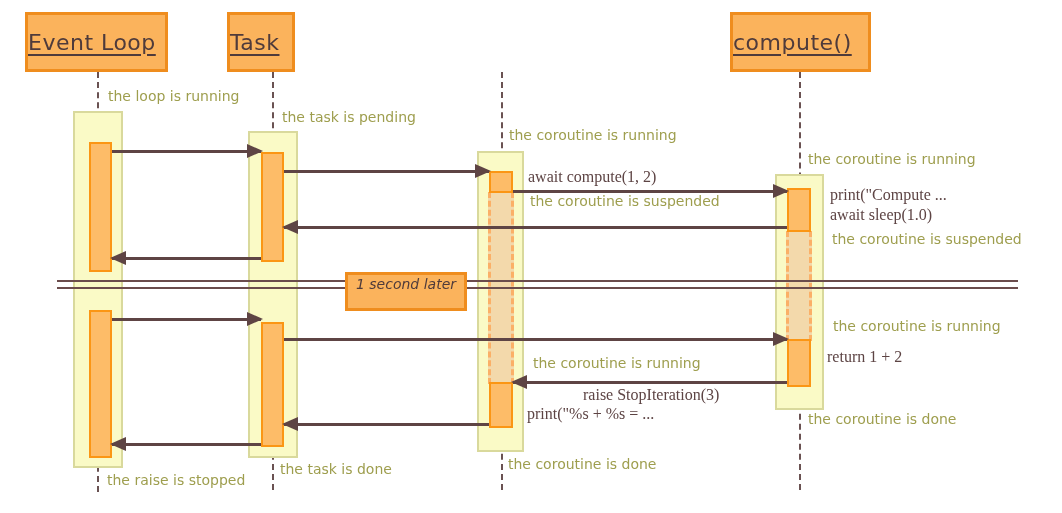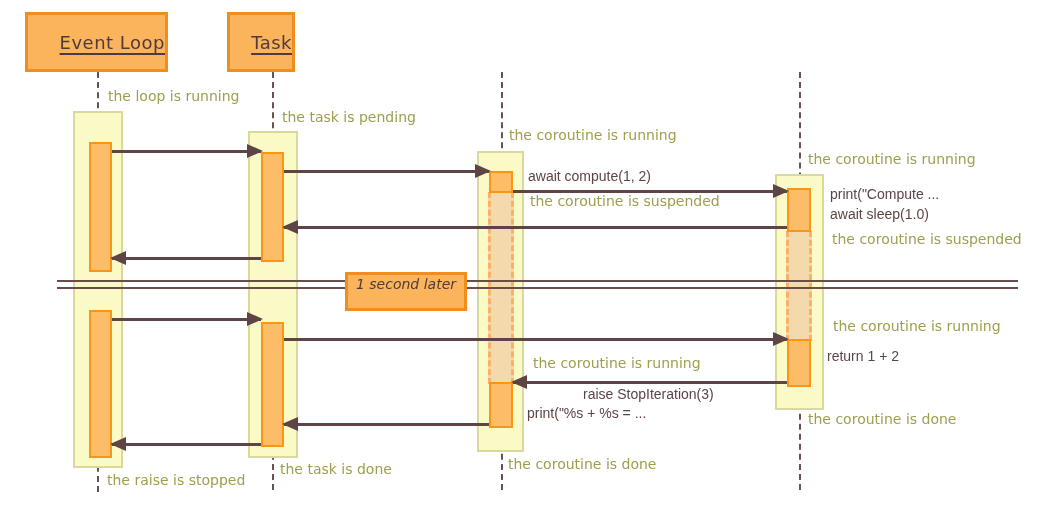--- a/index.html
+++ b/index.html
@@ -4,22 +4,22 @@
 <style>
   html,body{margin:0;padding:0;background:#ffffff;}
   .canvas{
     position:relative;width:1062px;height:513px;background:#ffffff;overflow:hidden;
     font-family:"DejaVu Sans",sans-serif;
   }
   .actor{
     position:absolute;box-sizing:border-box;
     background:var(--actor-fill,#fbb35c);
     border:3px solid var(--actor-border,#ef8d1e);
-    color:#4f3b3b;font-size:18px;letter-spacing:.5px;
-    display:flex;align-items:center;justify-content:flex-end;
+    color:#4f3b3b;font-size:22px;letter-spacing:.5px;
+    display:flex;align-items:center;justify-content:flex-start;
   }
   .actor span{text-decoration:underline;text-underline-offset:4px;text-decoration-thickness:1.5px;}
   .lifeline{
     position:absolute;width:0;
     border-left:2px dashed #6a5252;
   }
   .strip{
     position:absolute;box-sizing:border-box;
     background:var(--strip-fill,#fafac6);
     border:2px solid var(--strip-border,#d9d99c);
@@ -53,38 +53,41 @@
     border-right:16px solid var(--arrow,#5e4444);
     border-top:7px solid transparent;border-bottom:7px solid transparent;
   }
   .note{
     position:absolute;white-space:nowrap;
     color:var(--note-text,#9e9e4e);font-size:14px;
   }
   .code{
     position:absolute;white-space:nowrap;
     color:var(--code-text,#5d4444);
-    font-family:Liberation Sans, sans-serif;font-size:14px;
+    font-family:Liberation Serif, serif;font-size:16px;
   }
 </style>
 </head>
 <body>
 
 <div class="canvas">
 
   <div class="lifeline" style="left:97px;top:72px;height:420px"></div>
   <div class="lifeline" style="left:272px;top:72px;height:418px"></div>
   <div class="lifeline" style="left:501px;top:72px;height:418px"></div>
   <div class="lifeline" style="left:799px;top:72px;height:418px"></div>
 
   <div class="actor" style="left:25px;top:12px;width:143px;height:60px">
     <span>Event Loop</span>
   </div>
   <div class="actor" style="left:227px;top:12px;width:68px;height:60px">
     <span>Task</span>
+  </div>
+  <div class="actor" style="left:730px;top:12px;width:141px;height:60px">
+    <span>compute()</span>
   </div>
 
   <div class="strip" style="left:73px;top:111px;width:50px;height:357px"></div>
   <div class="strip" style="left:248px;top:131px;width:50px;height:327px"></div>
   <div class="strip" style="left:477px;top:151px;width:47px;height:301px"></div>
   <div class="strip" style="left:775px;top:174px;width:49px;height:236px"></div>
 
   <div class="suspended" style="left:488px;top:192px;width:26px;height:192px"></div>
   <div class="suspended" style="left:786px;top:231px;width:26px;height:110px"></div>
 

